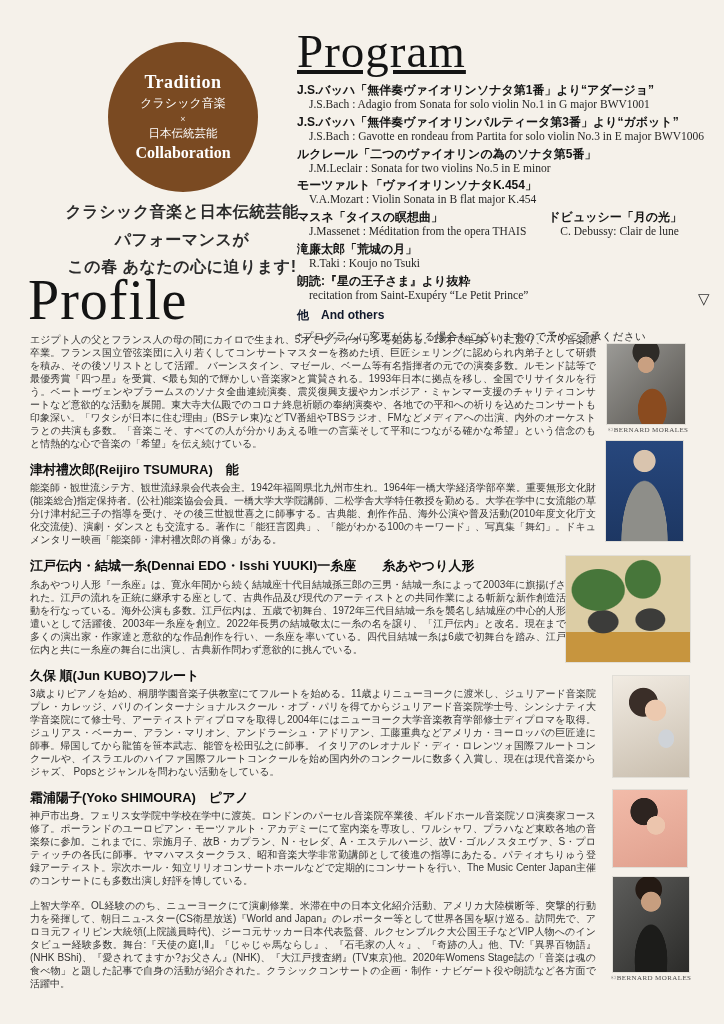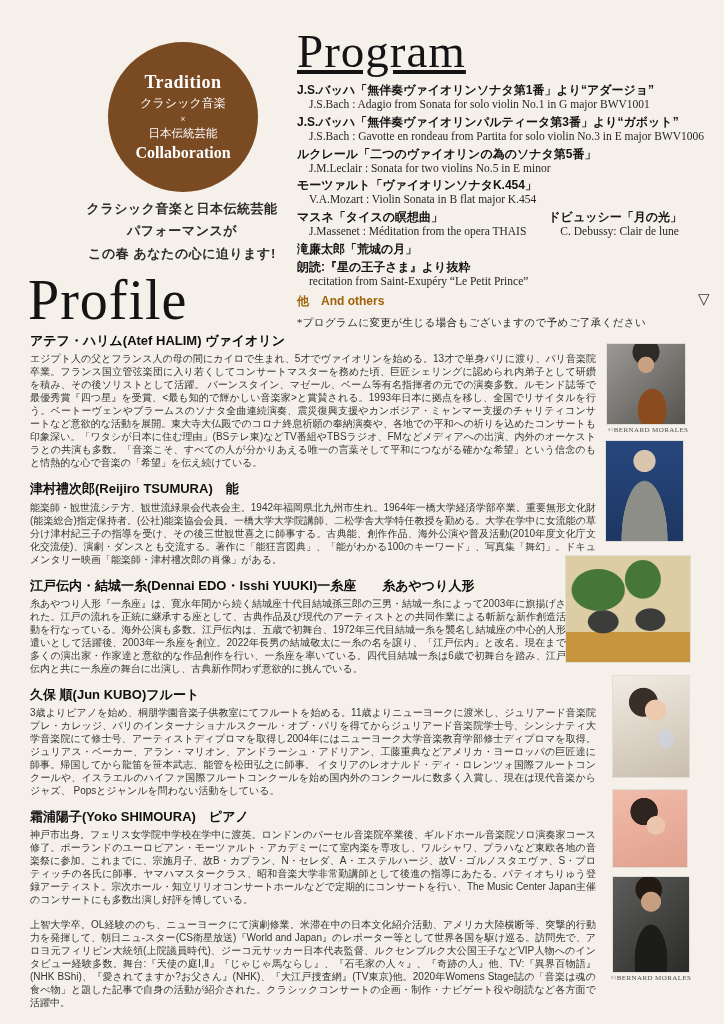--- a/index.html
+++ b/index.html
@@ -17,32 +17,32 @@
     gap:2px; text-align:center;
   }
   .logo .l-en1 { font-family:"Liberation Serif",serif; font-size:18px; font-weight:700; letter-spacing:.5px; }
   .logo .l-jp1 { font-size:12px; }
   .logo .l-x   { font-size:9px; opacity:.85; }
   .logo .l-jp2 { font-size:11.5px; }
   .logo .l-en2 { font-family:"Liberation Serif",serif; font-size:16px; font-weight:700; margin-top:1px; }
   
   .tagline {
     position:absolute; left:8px; top:198px; width:348px; text-align:center;
-    font-size:13px; line-height:1.72; color:#2b2b2b; font-weight:600; letter-spacing:.5px;
+    font-size:16px; line-height:1.72; color:#2b2b2b; font-weight:600; letter-spacing:.5px;
   }
   
   .program { position:absolute; left:297px; top:24px; width:426px; }
   .program-title { font-family:"Liberation Serif",serif; font-weight:400; font-size:47px; color:#141414; margin:0 0 5px; letter-spacing:1px;text-decoration:underline; }
   .pi { margin-top:3px; }
   .pi-jp { font-size:12px; font-weight:700; color:#141414; line-height:1.25; }
   .pi-en { font-family:"Liberation Serif",serif; font-size:11.5px; color:#262626; margin-left:12px; line-height:1.2; }
   .duo { display:flex; }
   .duo-left { width:59%; }
   .duo-right { width:41%; }
-  .others { font-size:12px; font-weight:700; color:#a16207; margin-top:4px; }
+  .others { font-size:12px; font-weight:700; color:#0f172a; margin-top:4px; }
   .note { font-family:Liberation Serif, serif; font-size:10.5px; color:#1f1f1f; margin-top:6px; letter-spacing:.4px; }
   .tri { position:absolute; left:698px; top:290px; font-size:15px; color:#333; }
   
   .profile-title { position:absolute; left:28px; top:268px; font-family:"Liberation Serif",serif; font-weight:400; font-size:56px; color:#141414; letter-spacing:1px; }
   .entries { position:absolute; left:30px; top:333px; width:566px; }
   .entry { margin-bottom:12px; }
   .entry h2 { font-size:13px; font-weight:700; color:#0f0f0f; margin:0 0 3px; line-height:1.25; }
   .entry p { font-size:10px; line-height:1.3; color:#343434; margin:0; text-align:justify; }
   .entry.narrow p { padding-right:30px; }
   
@@ -131,37 +131,37 @@
         <div class="pi-en">J.Massenet : Méditation from the opera THAIS</div>
       </div>
       <div class="duo-right">
         <div class="pi-jp">ドビュッシー「月の光」</div>
         <div class="pi-en">C. Debussy: Clair de lune</div>
       </div>
     </div>
 
     <div class="pi">
       <div class="pi-jp">滝廉太郎「荒城の月」</div>
+      <div class="pi-en">R.Taki : Koujo no Tsuki</div>
     </div>
     <div class="pi">
       <div class="pi-jp">朗読:『星の王子さま』より抜粋</div>
       <div class="pi-en">recitation from Saint-Exupéry “Le Petit Prince”</div>
     </div>
 
     <div class="others">他　And others</div>
     <div class="note">*プログラムに変更が生じる場合もございますので予めご了承ください</div>
   </div>
 
   <div class="tri">▽</div>
 
   <div class="profile-title">Profile</div>
 
   <div class="entries">
     <div class="entry">
-      <h2>アテフ・ハリム(Atef HALIM) ヴァイオリン</h2>
       <p>エジプト人の父とフランス人の母の間にカイロで生まれ、5才でヴァイオリンを始める。13才で単身パリに渡り、パリ音楽院卒業。フランス国立管弦楽団に入り若くしてコンサートマスターを務めた頃、巨匠シェリングに認められ内弟子として研鑽を積み、その後ソリストとして活躍。 バーンスタイン、マゼール、ベーム等有名指揮者の元での演奏多数。ルモンド誌等で最優秀賞『四つ星』を受賞、&lt;最も知的で輝かしい音楽家&gt;と賞賛される。1993年日本に拠点を移し、全国でリサイタルを行う。ベートーヴェンやブラームスのソナタ全曲連続演奏、震災復興支援やカンボジア・ミャンマー支援のチャリティコンサートなど意欲的な活動を展開。東大寺大仏殿でのコロナ終息祈願の奉納演奏や、各地での平和への祈りを込めたコンサートも印象深い。「ワタシが日本に住む理由」(BSテレ東)などTV番組やTBSラジオ、FMなどメディアへの出演、内外のオーケストラとの共演も多数。「音楽こそ、すべての人が分かりあえる唯一の言葉そして平和につながる確かな希望」という信念のもと情熱的な心で音楽の「希望」を伝え続けている。</p>
     </div>
     <div class="entry">
       <h2>津村禮次郎(Reijiro TSUMURA)　能</h2>
       <p>能楽師・観世流シテ方、観世流緑泉会代表会主。1942年福岡県北九州市生れ。1964年一橋大学経済学部卒業。重要無形文化財(能楽総合)指定保持者。(公社)能楽協会会員。一橋大学大学院講師、二松学舎大学特任教授を勤める。大学在学中に女流能の草分け津村紀三子の指導を受け、その後三世観世喜之に師事する。古典能、創作作品、海外公演や普及活動(2010年度文化庁文化交流使)、演劇・ダンスとも交流する。著作に「能狂言図典」、「能がわかる100のキーワード」、写真集「舞幻」。ドキュメンタリー映画「能楽師・津村禮次郎の肖像」がある。</p>
     </div>
     <div class="entry narrow">
       <h2>江戸伝内・結城一糸(Dennai EDO・Isshi YUUKI)一糸座　　糸あやつり人形</h2>
       <p>糸あやつり人形『一糸座』は、寛永年間から続く結城座十代目結城孫三郎の三男・結城一糸によって2003年に旗揚げされた。江戸の流れを正統に継承する座として、古典作品及び現代のアーティストとの共同作業による斬新な新作創造活動を行なっている。海外公演も多数。江戸伝内は、五歳で初舞台、1972年三代目結城一糸を襲名し結城座の中心的人形遣いとして活躍後、2003年一糸座を創立。2022年長男の結城敬太に一糸の名を譲り、「江戸伝内」と改名。現在まで多くの演出家・作家達と意欲的な作品創作を行い、一糸座を率いている。四代目結城一糸は6歳で初舞台を踏み、江戸伝内と共に一糸座の舞台に出演し、古典新作問わず意欲的に挑んでいる。</p>
     </div>

